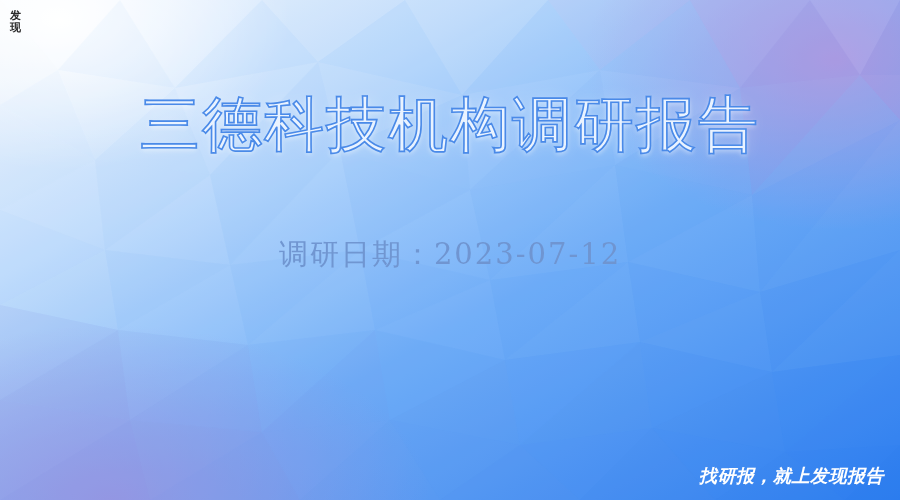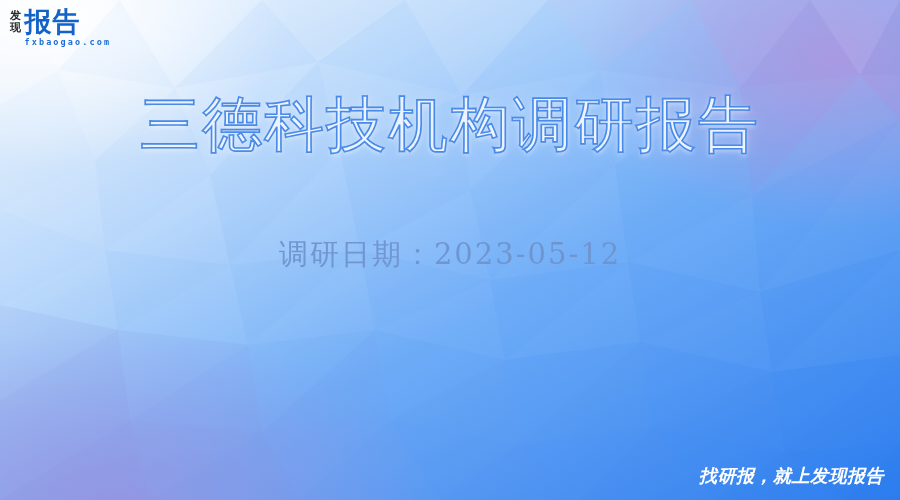--- a/index.html
+++ b/index.html
@@ -244,29 +244,25 @@
       <polygon points="785,452 845,500 900,445" fill="#3a79e8" fill-opacity="0.32"></polygon>
       <polygon points="900,445 845,500 900,500" fill="#3273e2" fill-opacity="0.32"></polygon>
     </g>
   </svg>
 
   <div class="logo">
     <div class="logo-stack">
       <span>发</span>
       <span>现</span>
     </div>
-    <div class="logo-main">
-      <div class="logo-word">报告</div>
-      <div class="logo-url">fxbaogao.com</div>
-    </div>
   </div>
 
   <div class="title-wrap">
     <h1 class="main-title">三德科技机构调研报告</h1>
   </div>
 
   <div class="subtitle-wrap">
-    <div class="subtitle">调研日期：2023-05-12</div>
+    <div class="subtitle">调研日期：2023-07-12</div>
   </div>
 
   <div class="tagline">找研报，就上发现报告</div>
 
 </div>
 
 </body></html>

